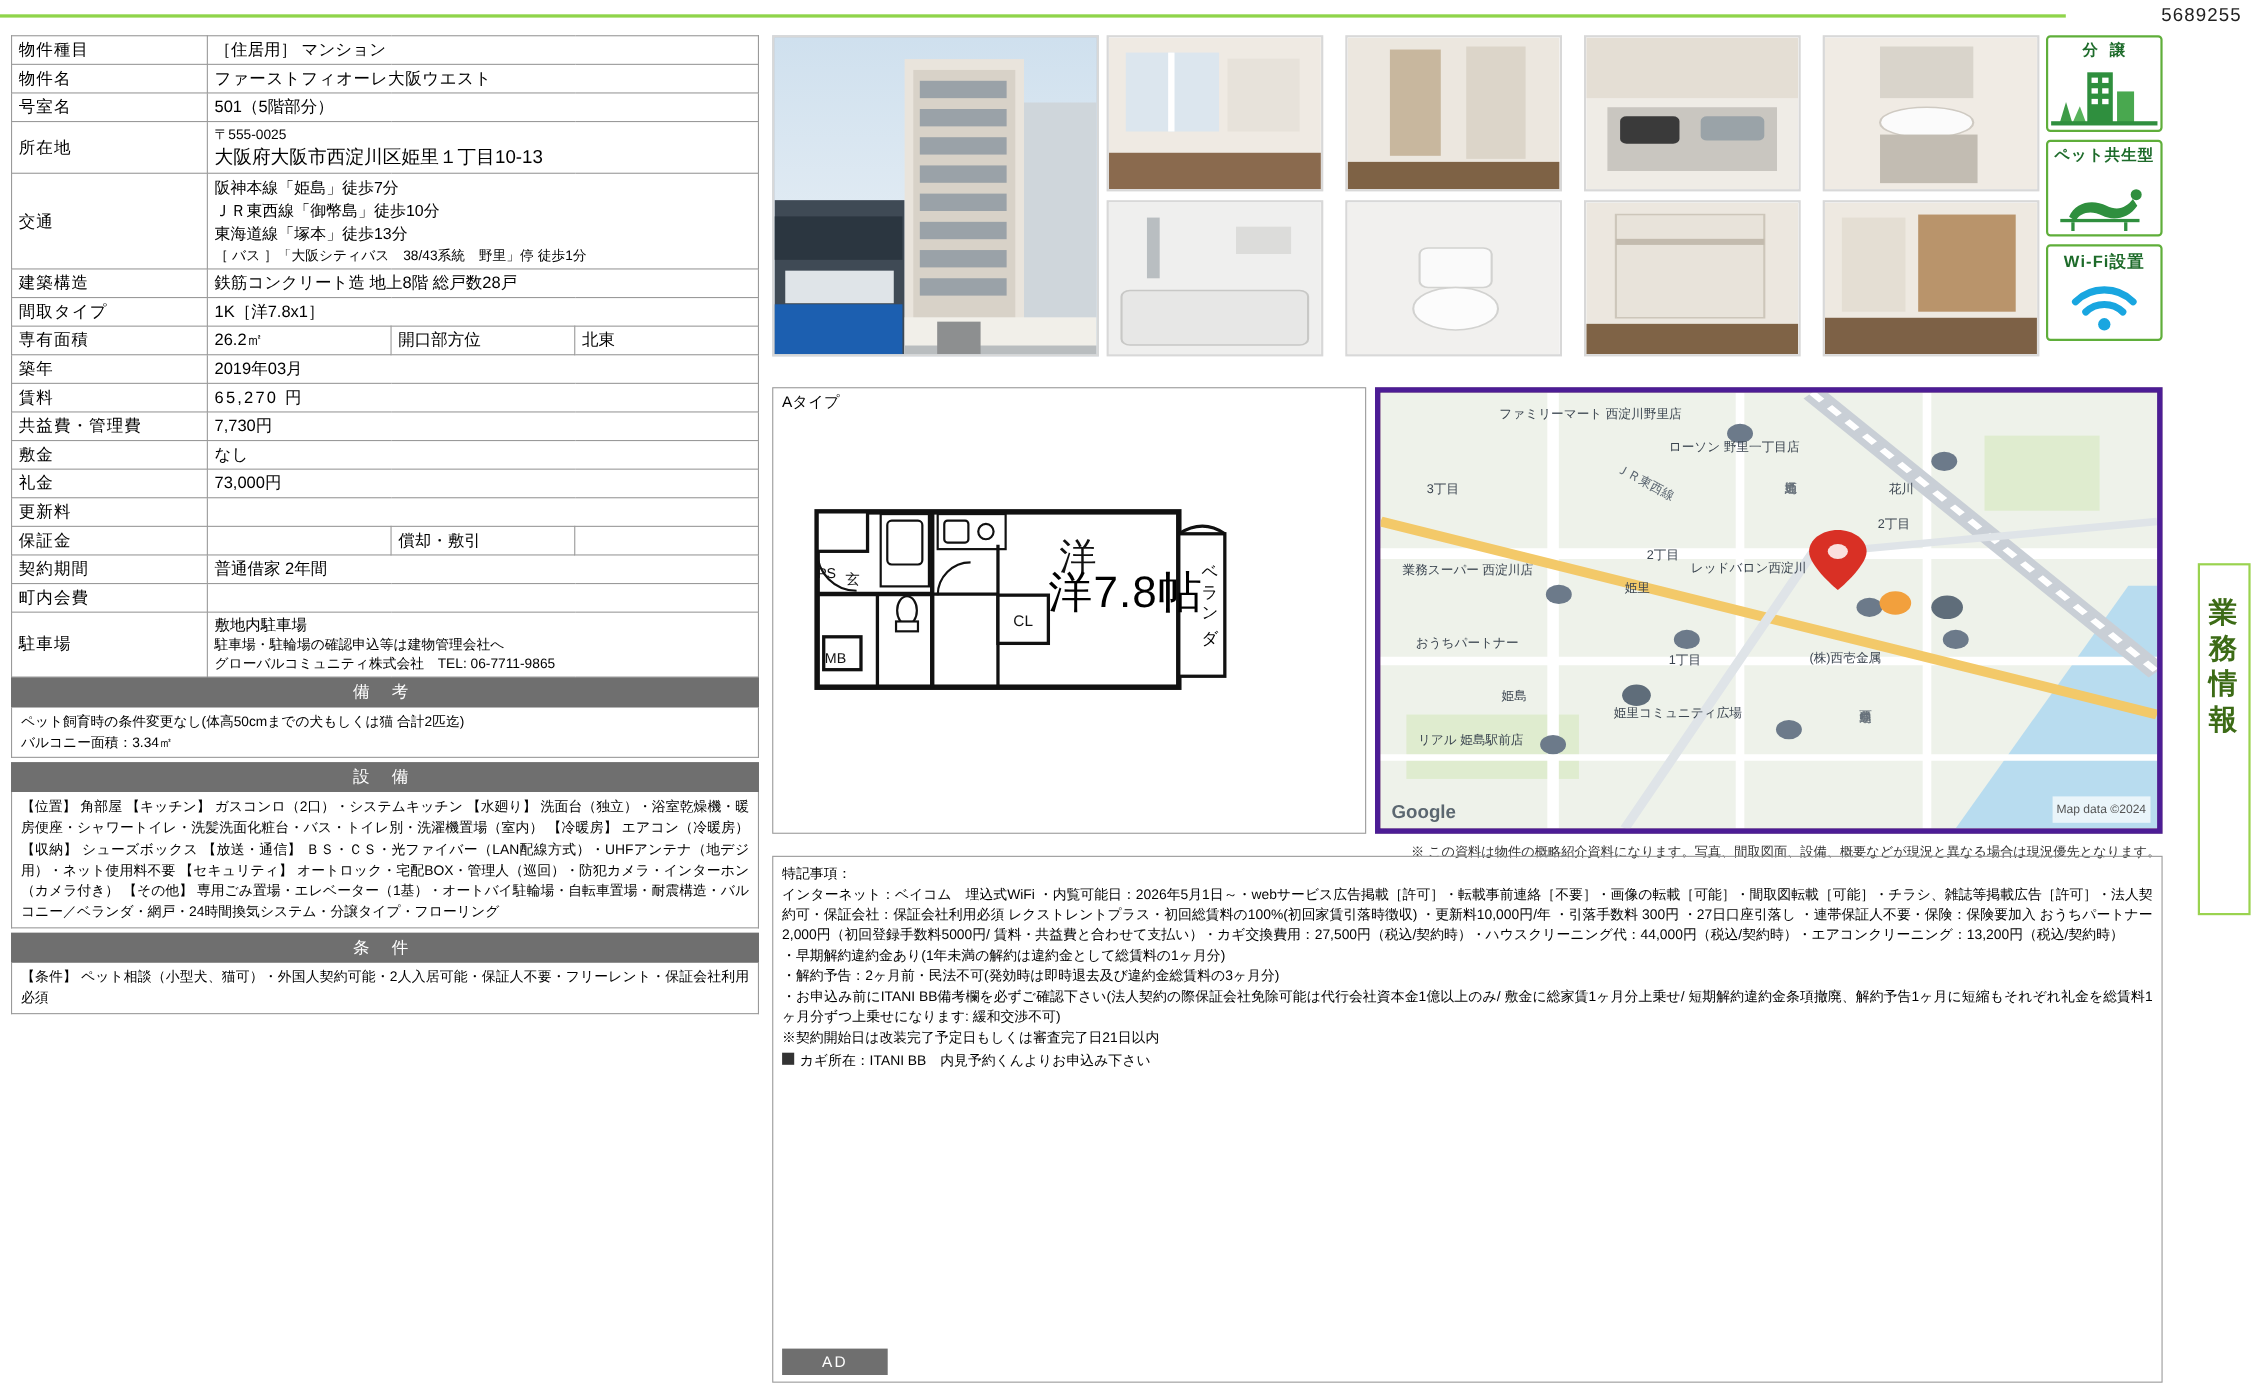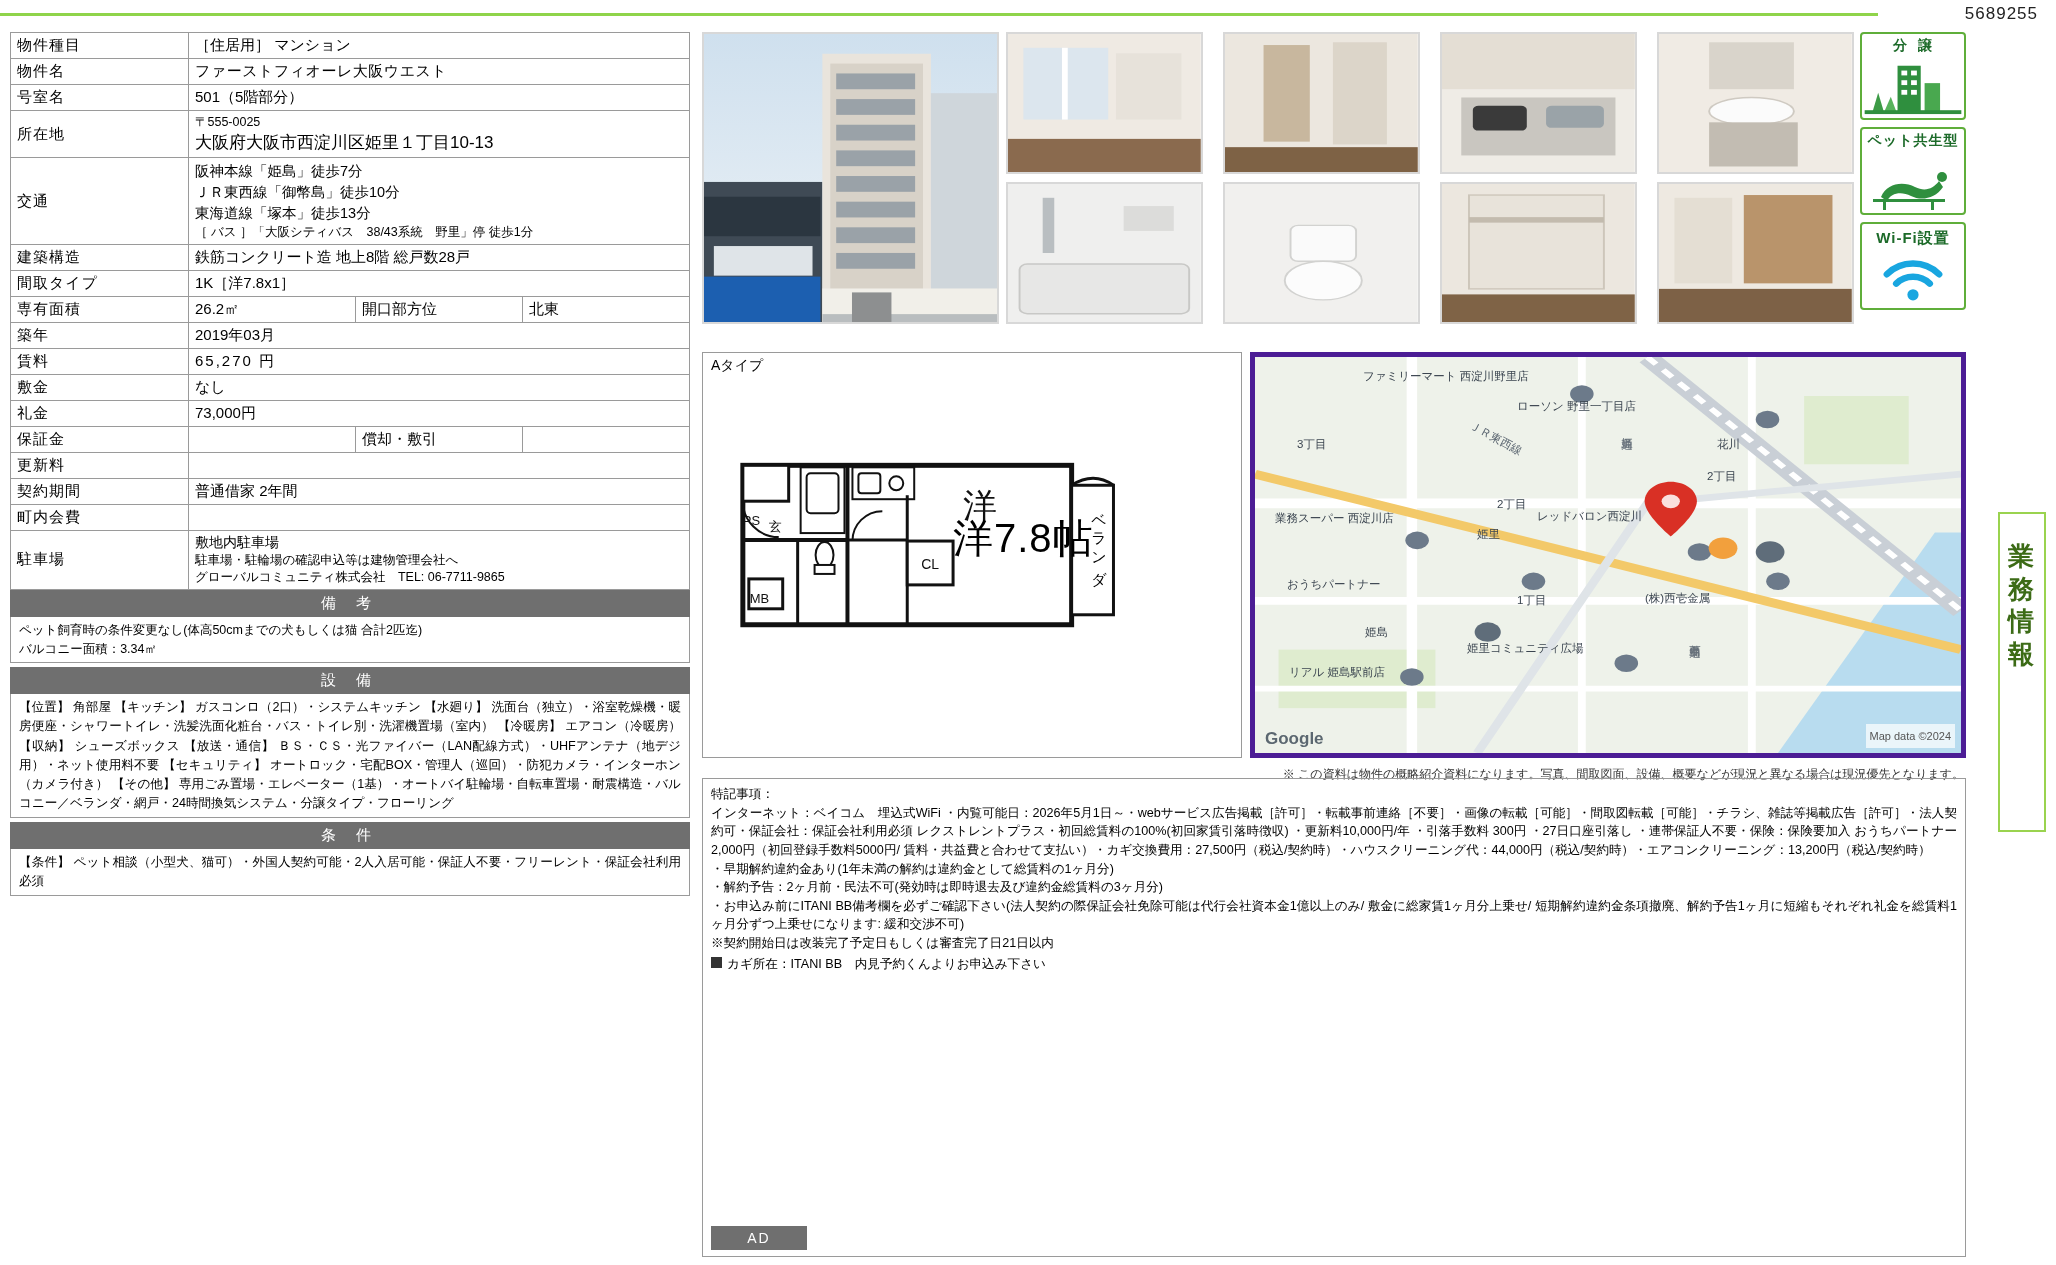--- a/index.html
+++ b/index.html
@@ -140,36 +140,40 @@
         </tr>
         <tr>
           <td class="lbl">築年</td>
           <td class="val mid" colspan="3">2019年03月</td>
         </tr>
         <tr>
           <td class="lbl">賃料</td>
           <td class="rent" colspan="3">65,270 円</td>
         </tr>
         <tr>
+          <td class="lbl">共益費・管理費</td>
+          <td class="val mid" colspan="3">7,730円</td>
+        </tr>
+        <tr>
           <td class="lbl">敷金</td>
           <td class="val mid" colspan="3">なし</td>
         </tr>
         <tr>
           <td class="lbl">礼金</td>
           <td class="val mid" colspan="3">73,000円</td>
+        </tr>
+        <tr>
+          <td class="lbl">更新料</td>
+          <td class="val mid" colspan="3"></td>
         </tr>
         <tr>
           <td class="lbl">保証金</td>
           <td class="val mid"></td>
           <td class="val mid">償却・敷引</td>
           <td class="val mid"></td>
-        </tr>
-        <tr>
-          <td class="lbl">更新料</td>
-          <td class="val mid" colspan="3"></td>
         </tr>
         <tr>
           <td class="lbl">契約期間</td>
           <td class="val mid" colspan="3">普通借家  2年間</td>
         </tr>
         <tr>
           <td class="lbl">町内会費</td>
           <td class="val mid" colspan="3"></td>
         </tr>
         <tr>

